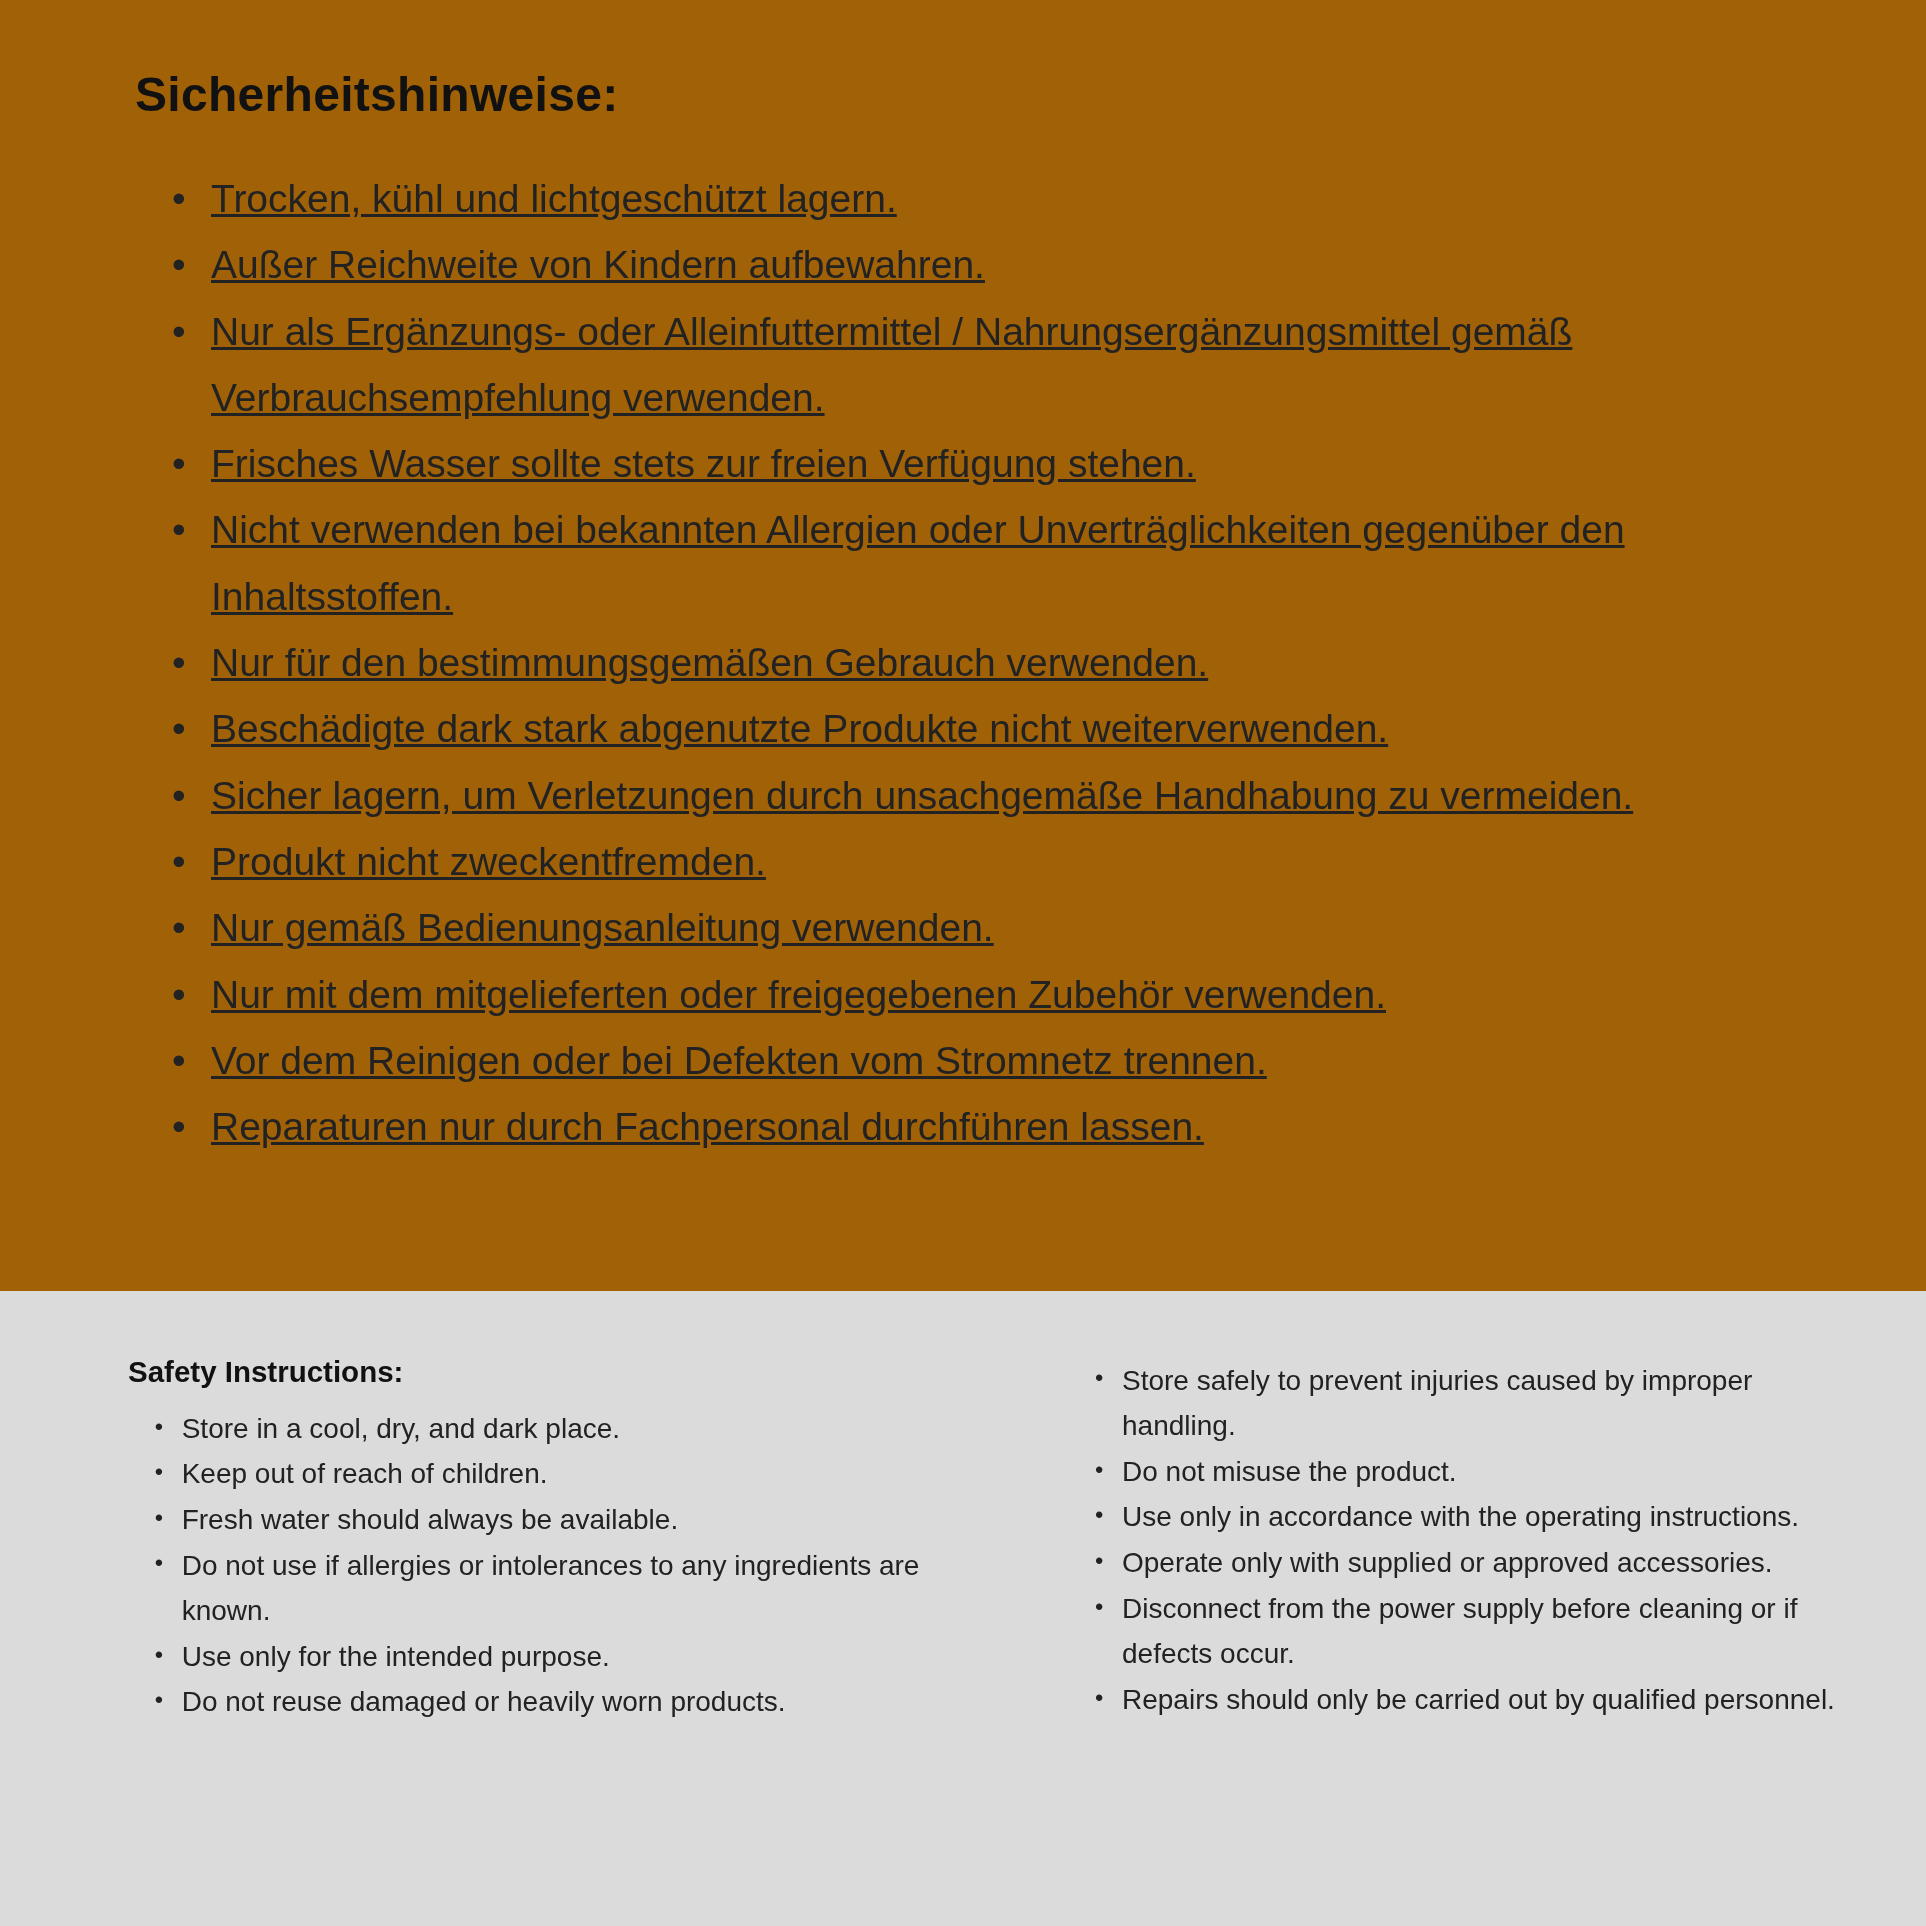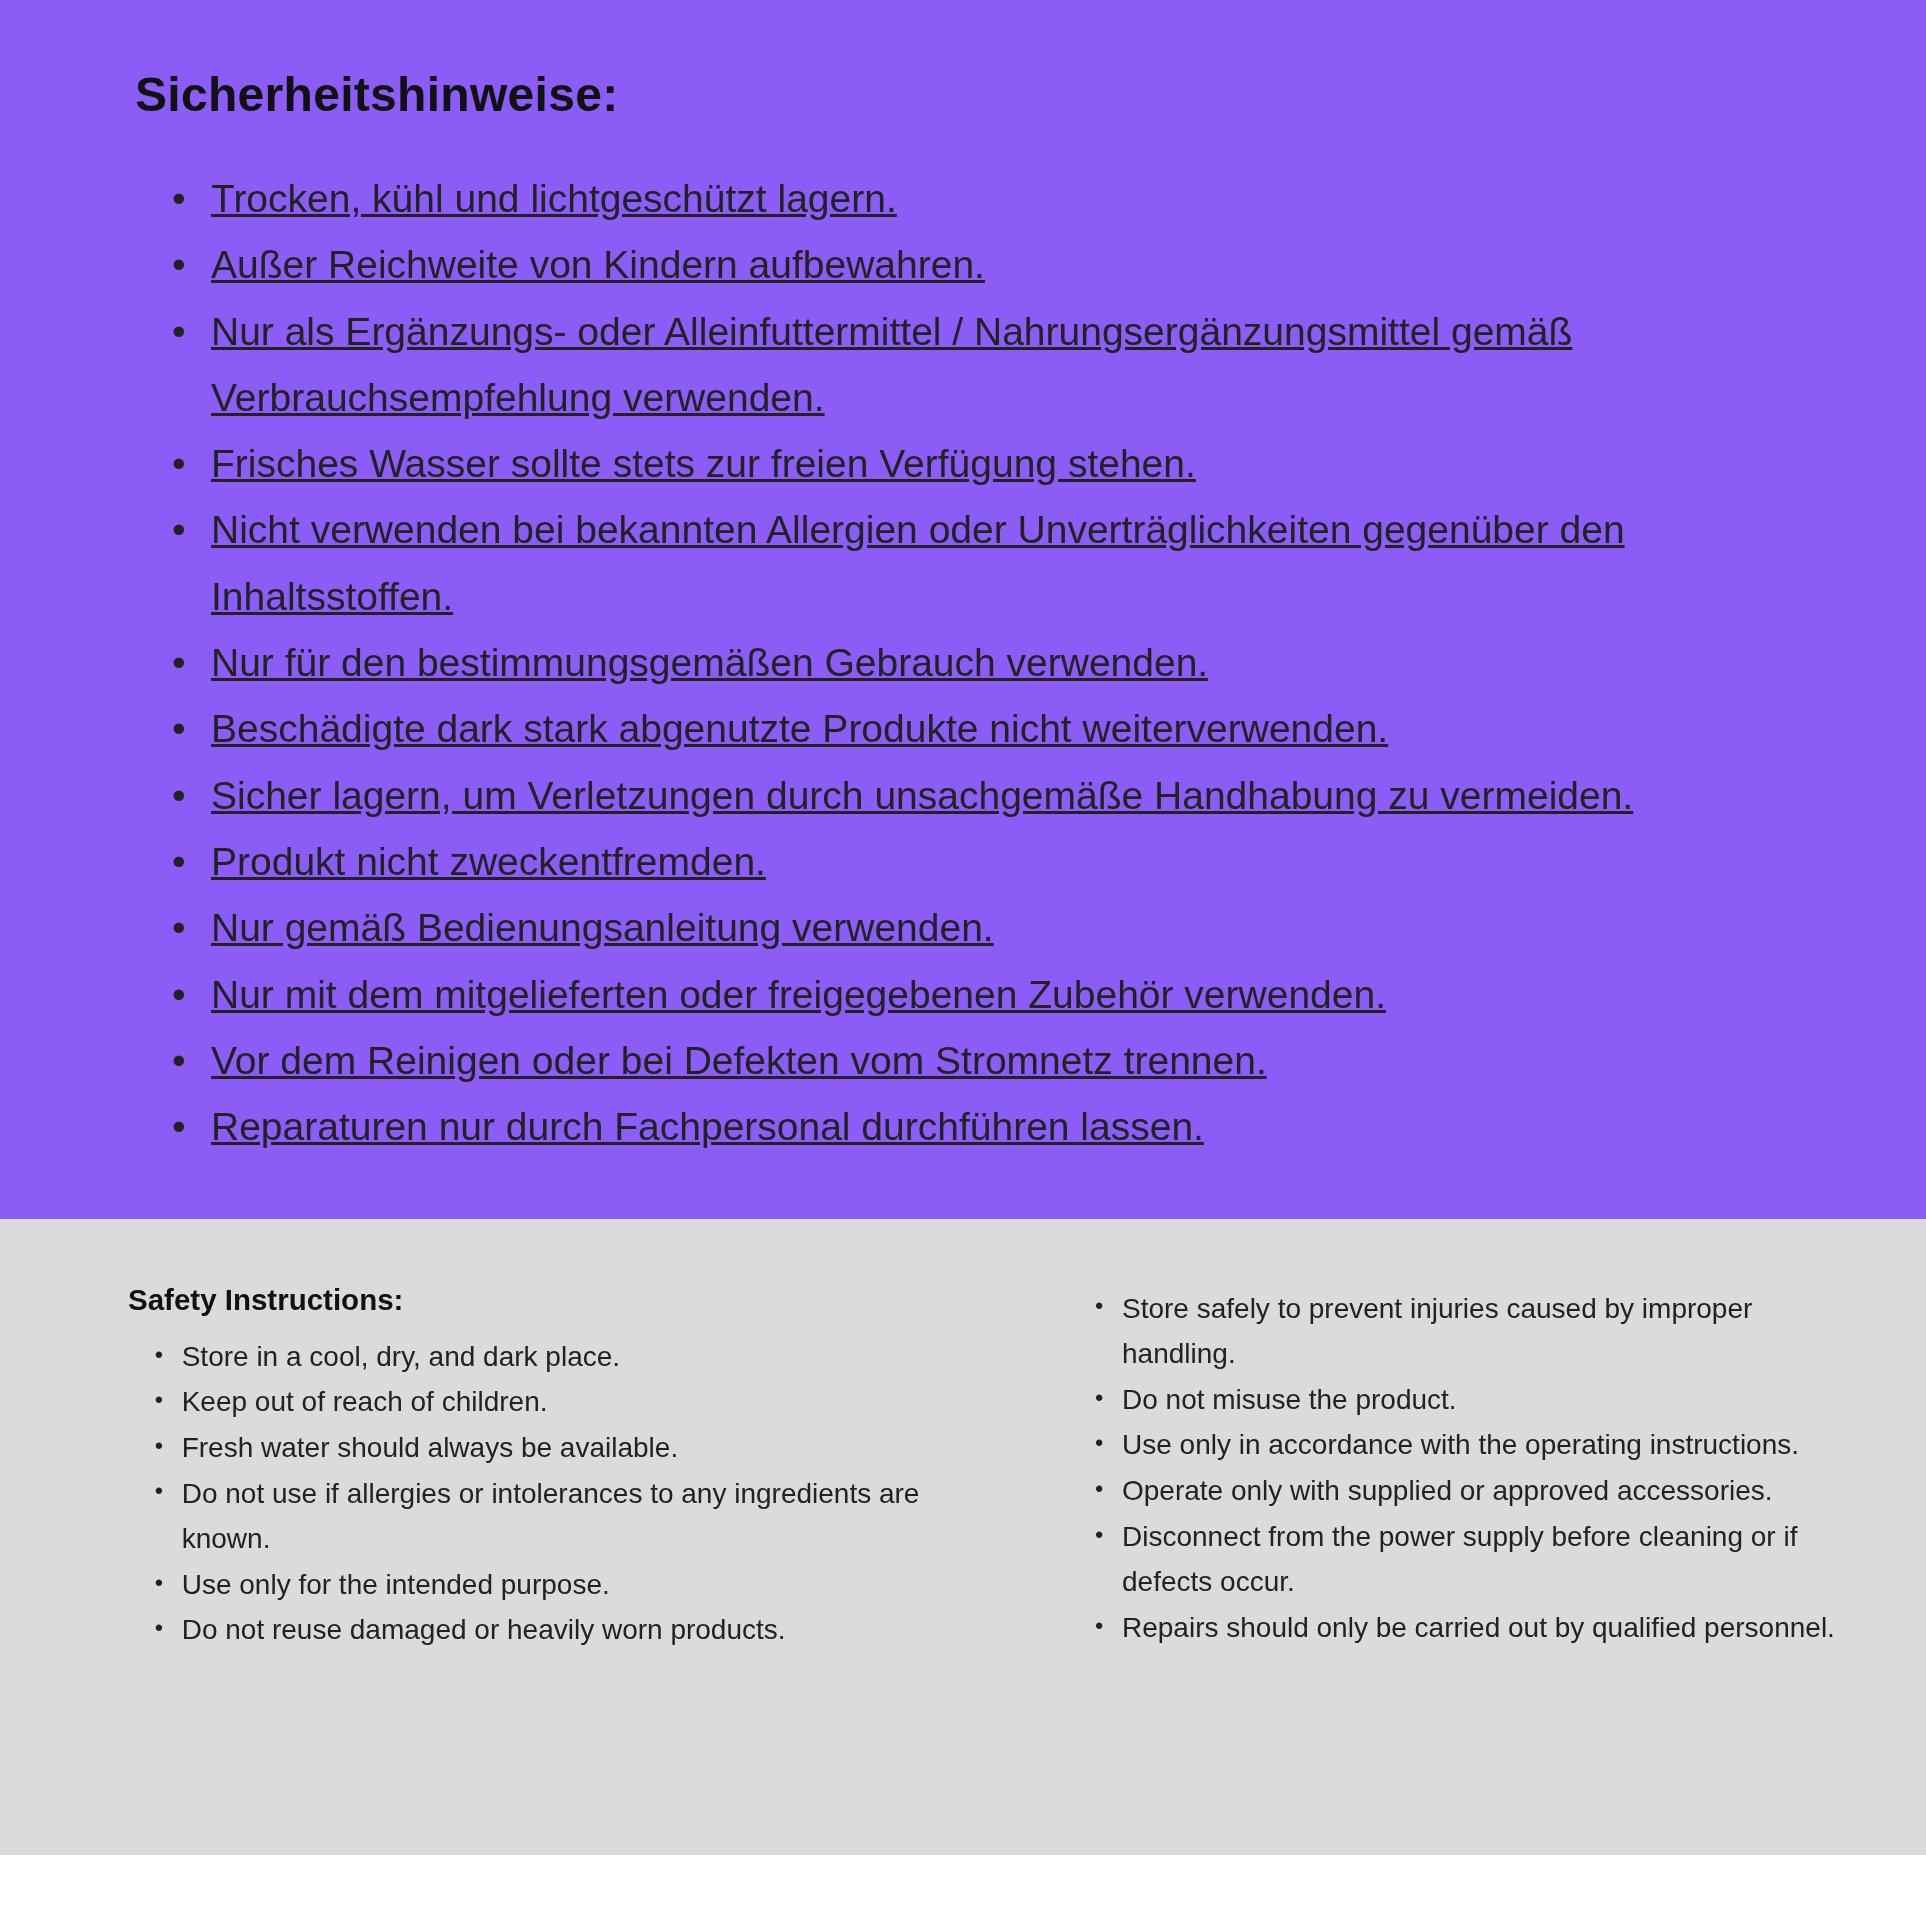--- a/index.html
+++ b/index.html
@@ -18,21 +18,21 @@
 
   
   .german-section {
     position: absolute;
     top: 0;
     left: 0;
     width: 1926px;
     height: 1291px;
     box-sizing: border-box;
     padding: 67px 103px 0 135px;
-    background: #8b5cf6;
+    background: #a16207;
   }
   .german-section .section-title {
     font-size: 48px;
     font-weight: 700;
     color: #111111;
     margin: 0 0 44px 0;
     letter-spacing: 0.3px;
   }
   .german-section ul {
     list-style: none;
@@ -51,21 +51,21 @@
   .german-section li::before {
     content: "\2022";
     position: absolute;
     left: 0;
     color: #222222;
   }
 
   
   .english-section {
     position: absolute;
-    top: 1219px;
+    top: 1291px;
     left: 0;
     width: 1926px;
     height: 636px;
     box-sizing: border-box;
     background: #dbdbdb;
     padding: 64px 109px 0 128px;
     display: flex;
     gap: 122px;
   }
   .english-col-left {

